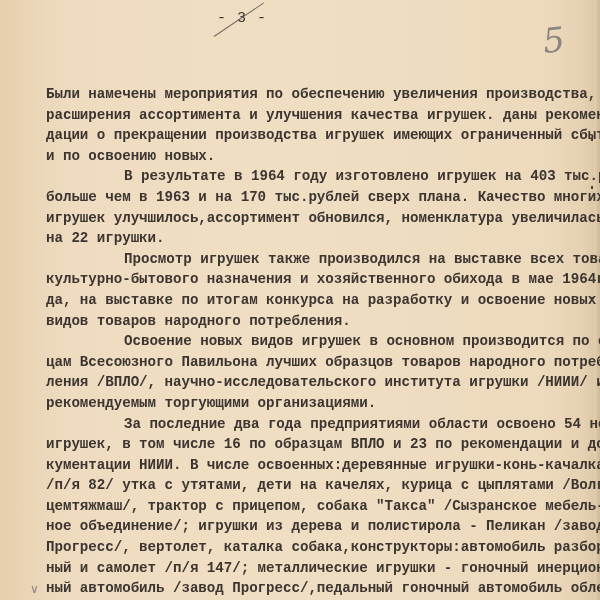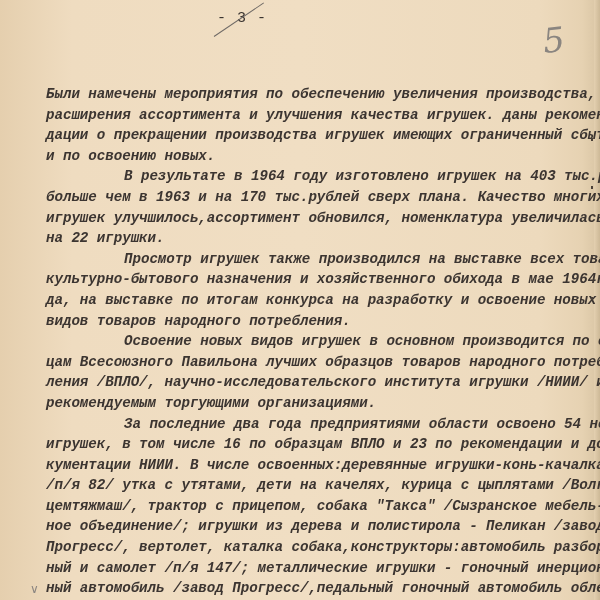--- a/index.html
+++ b/index.html
@@ -30,21 +30,21 @@
     font-family: "DejaVu Serif", serif; font-style: italic;
     font-size: 34px; color: #8a8580; transform: rotate(-6deg);
   }
   .text {
     position: absolute; left: 46px; top: 84px; width: 552px;
     font-family: "Liberation Mono", "DejaVu Sans Mono", monospace;
     font-size: 14.2px; line-height: 20.6px; color: #3c3531;
     font-weight: bold; letter-spacing: -0.05px;
     white-space: pre;
   }
-  .line { display: block; height: 20.6px; font-style: italic; }
+  .line { display: block; height: 20.6px; }
   .indent { padding-left: 78px; }
   .margin-mark {
     position: absolute; left: 30px; top: 582px;
     font-family: "DejaVu Sans", sans-serif; font-size: 12px; color: #8a8580;
   }
   .dot { position: absolute; width: 2px; height: 3px; background: #4a4038; }
 </style>
 </head>
 <body>
 

